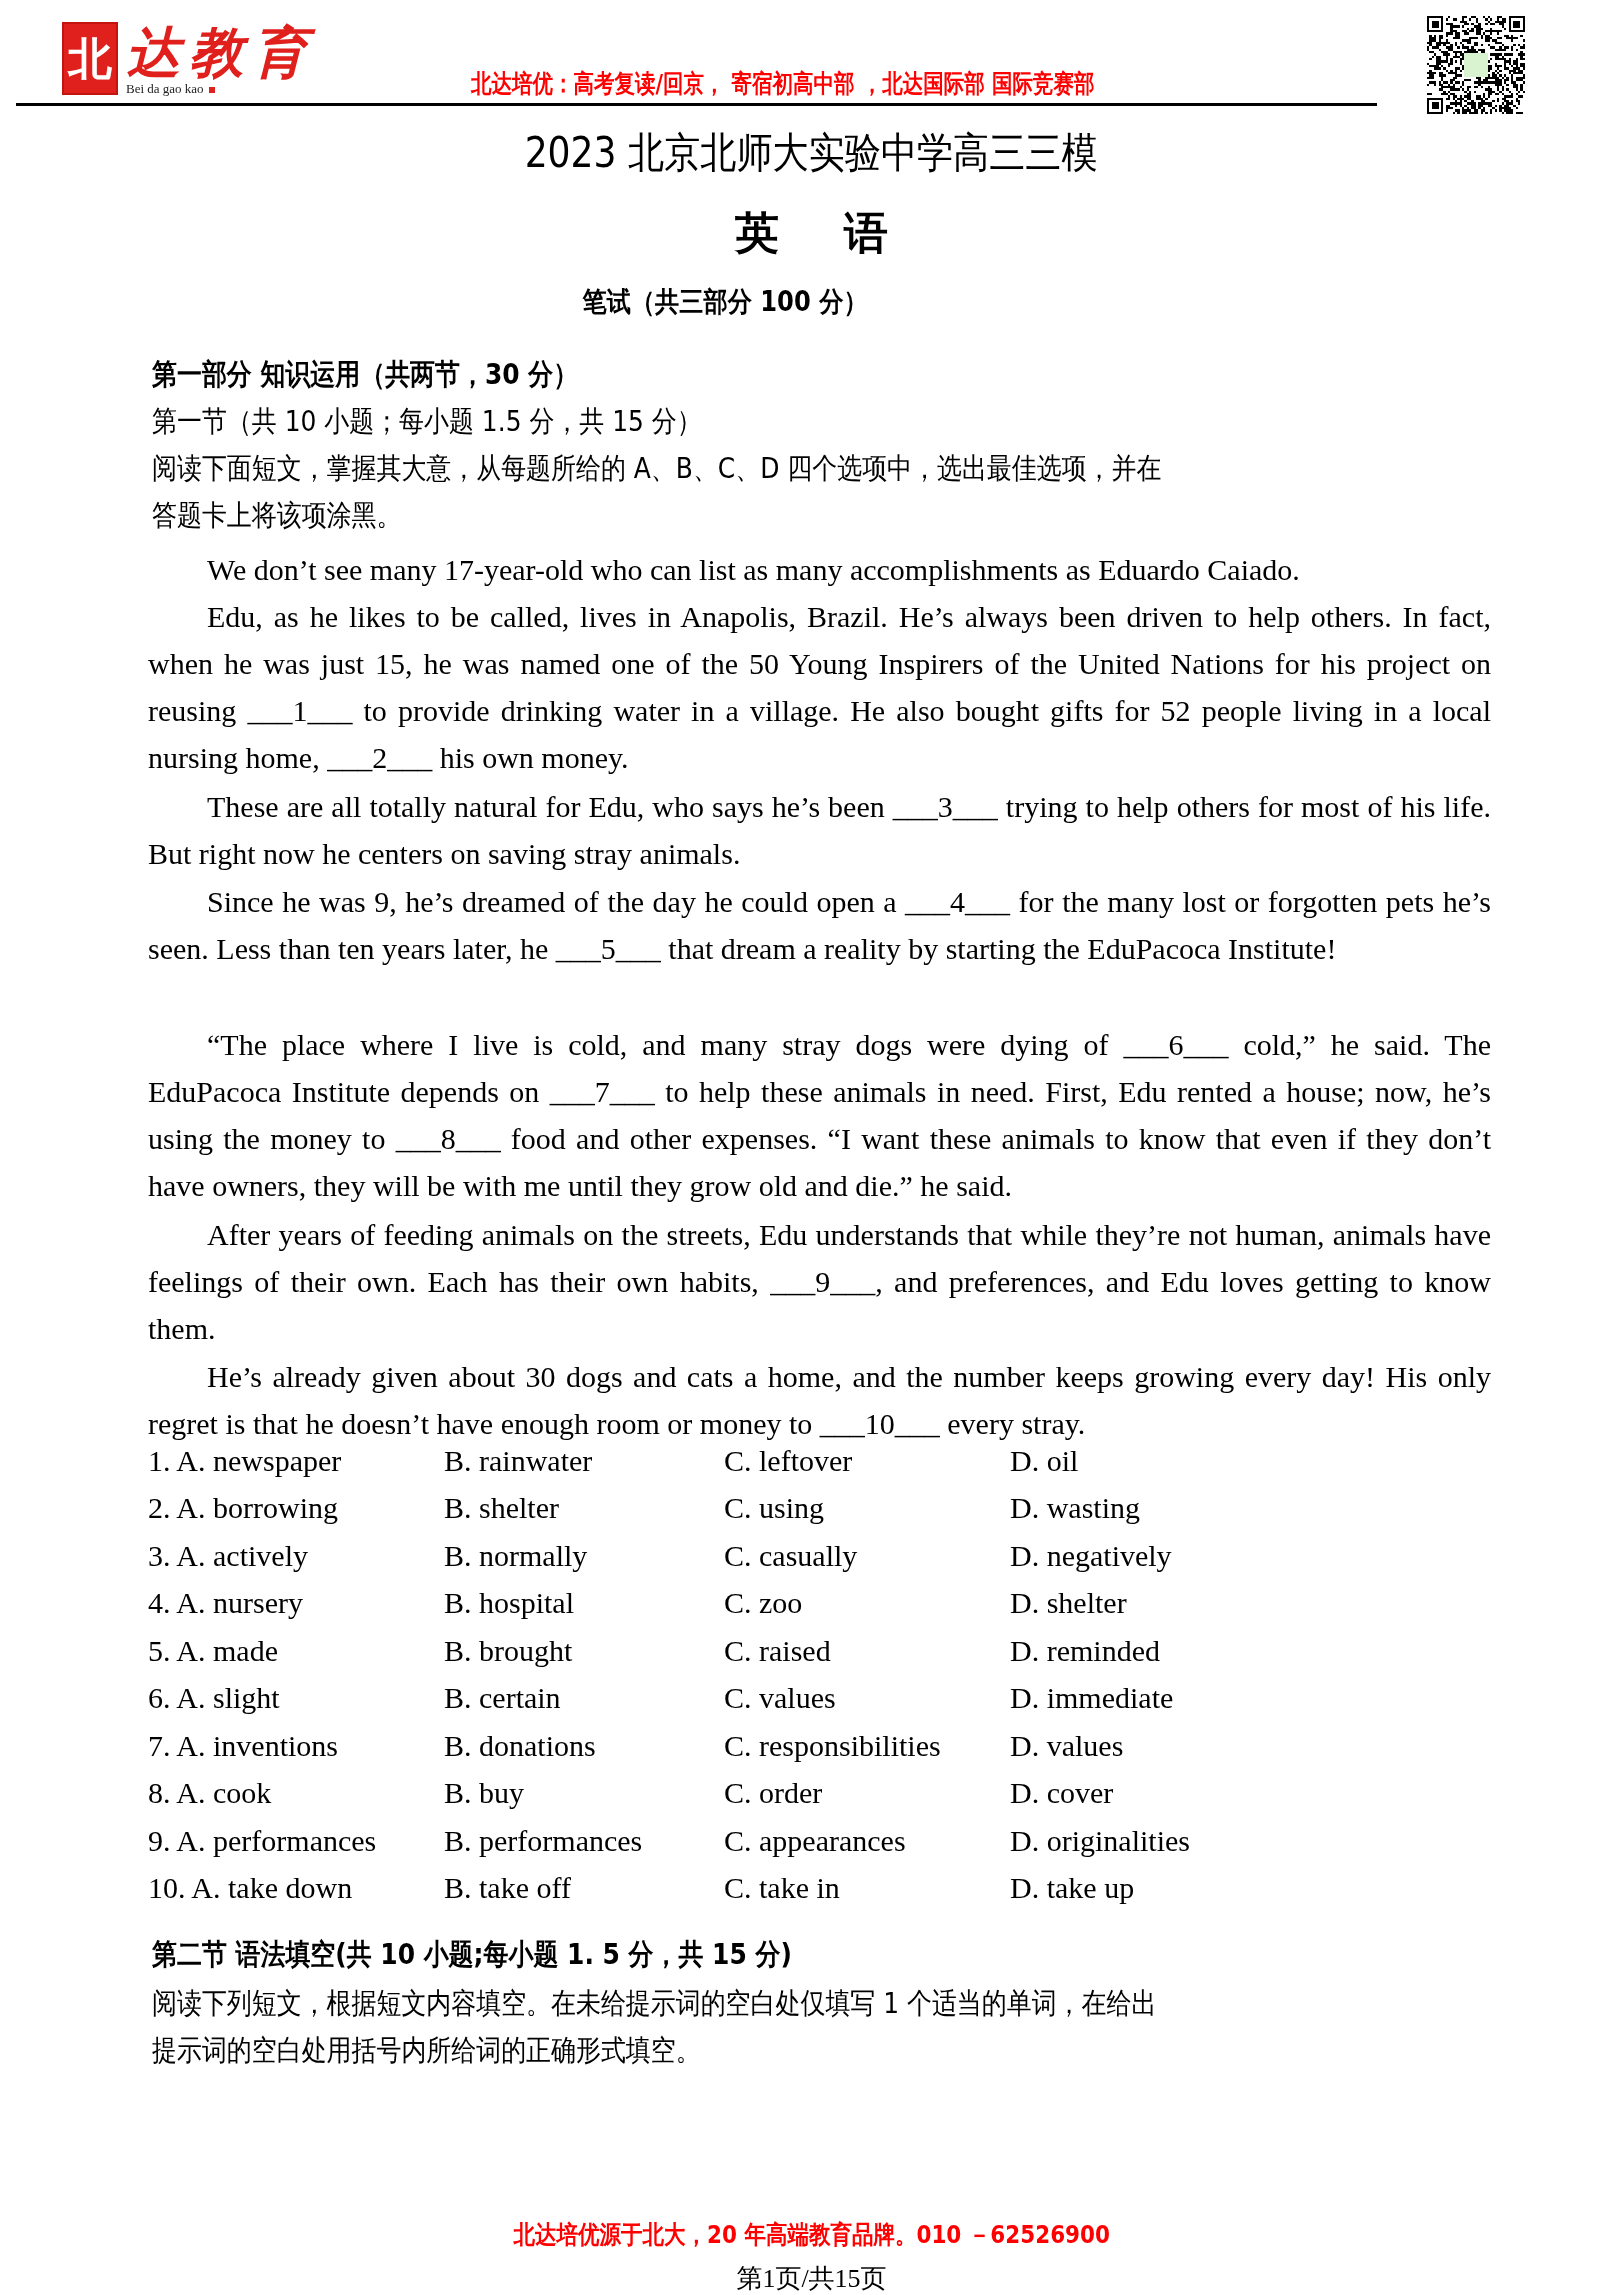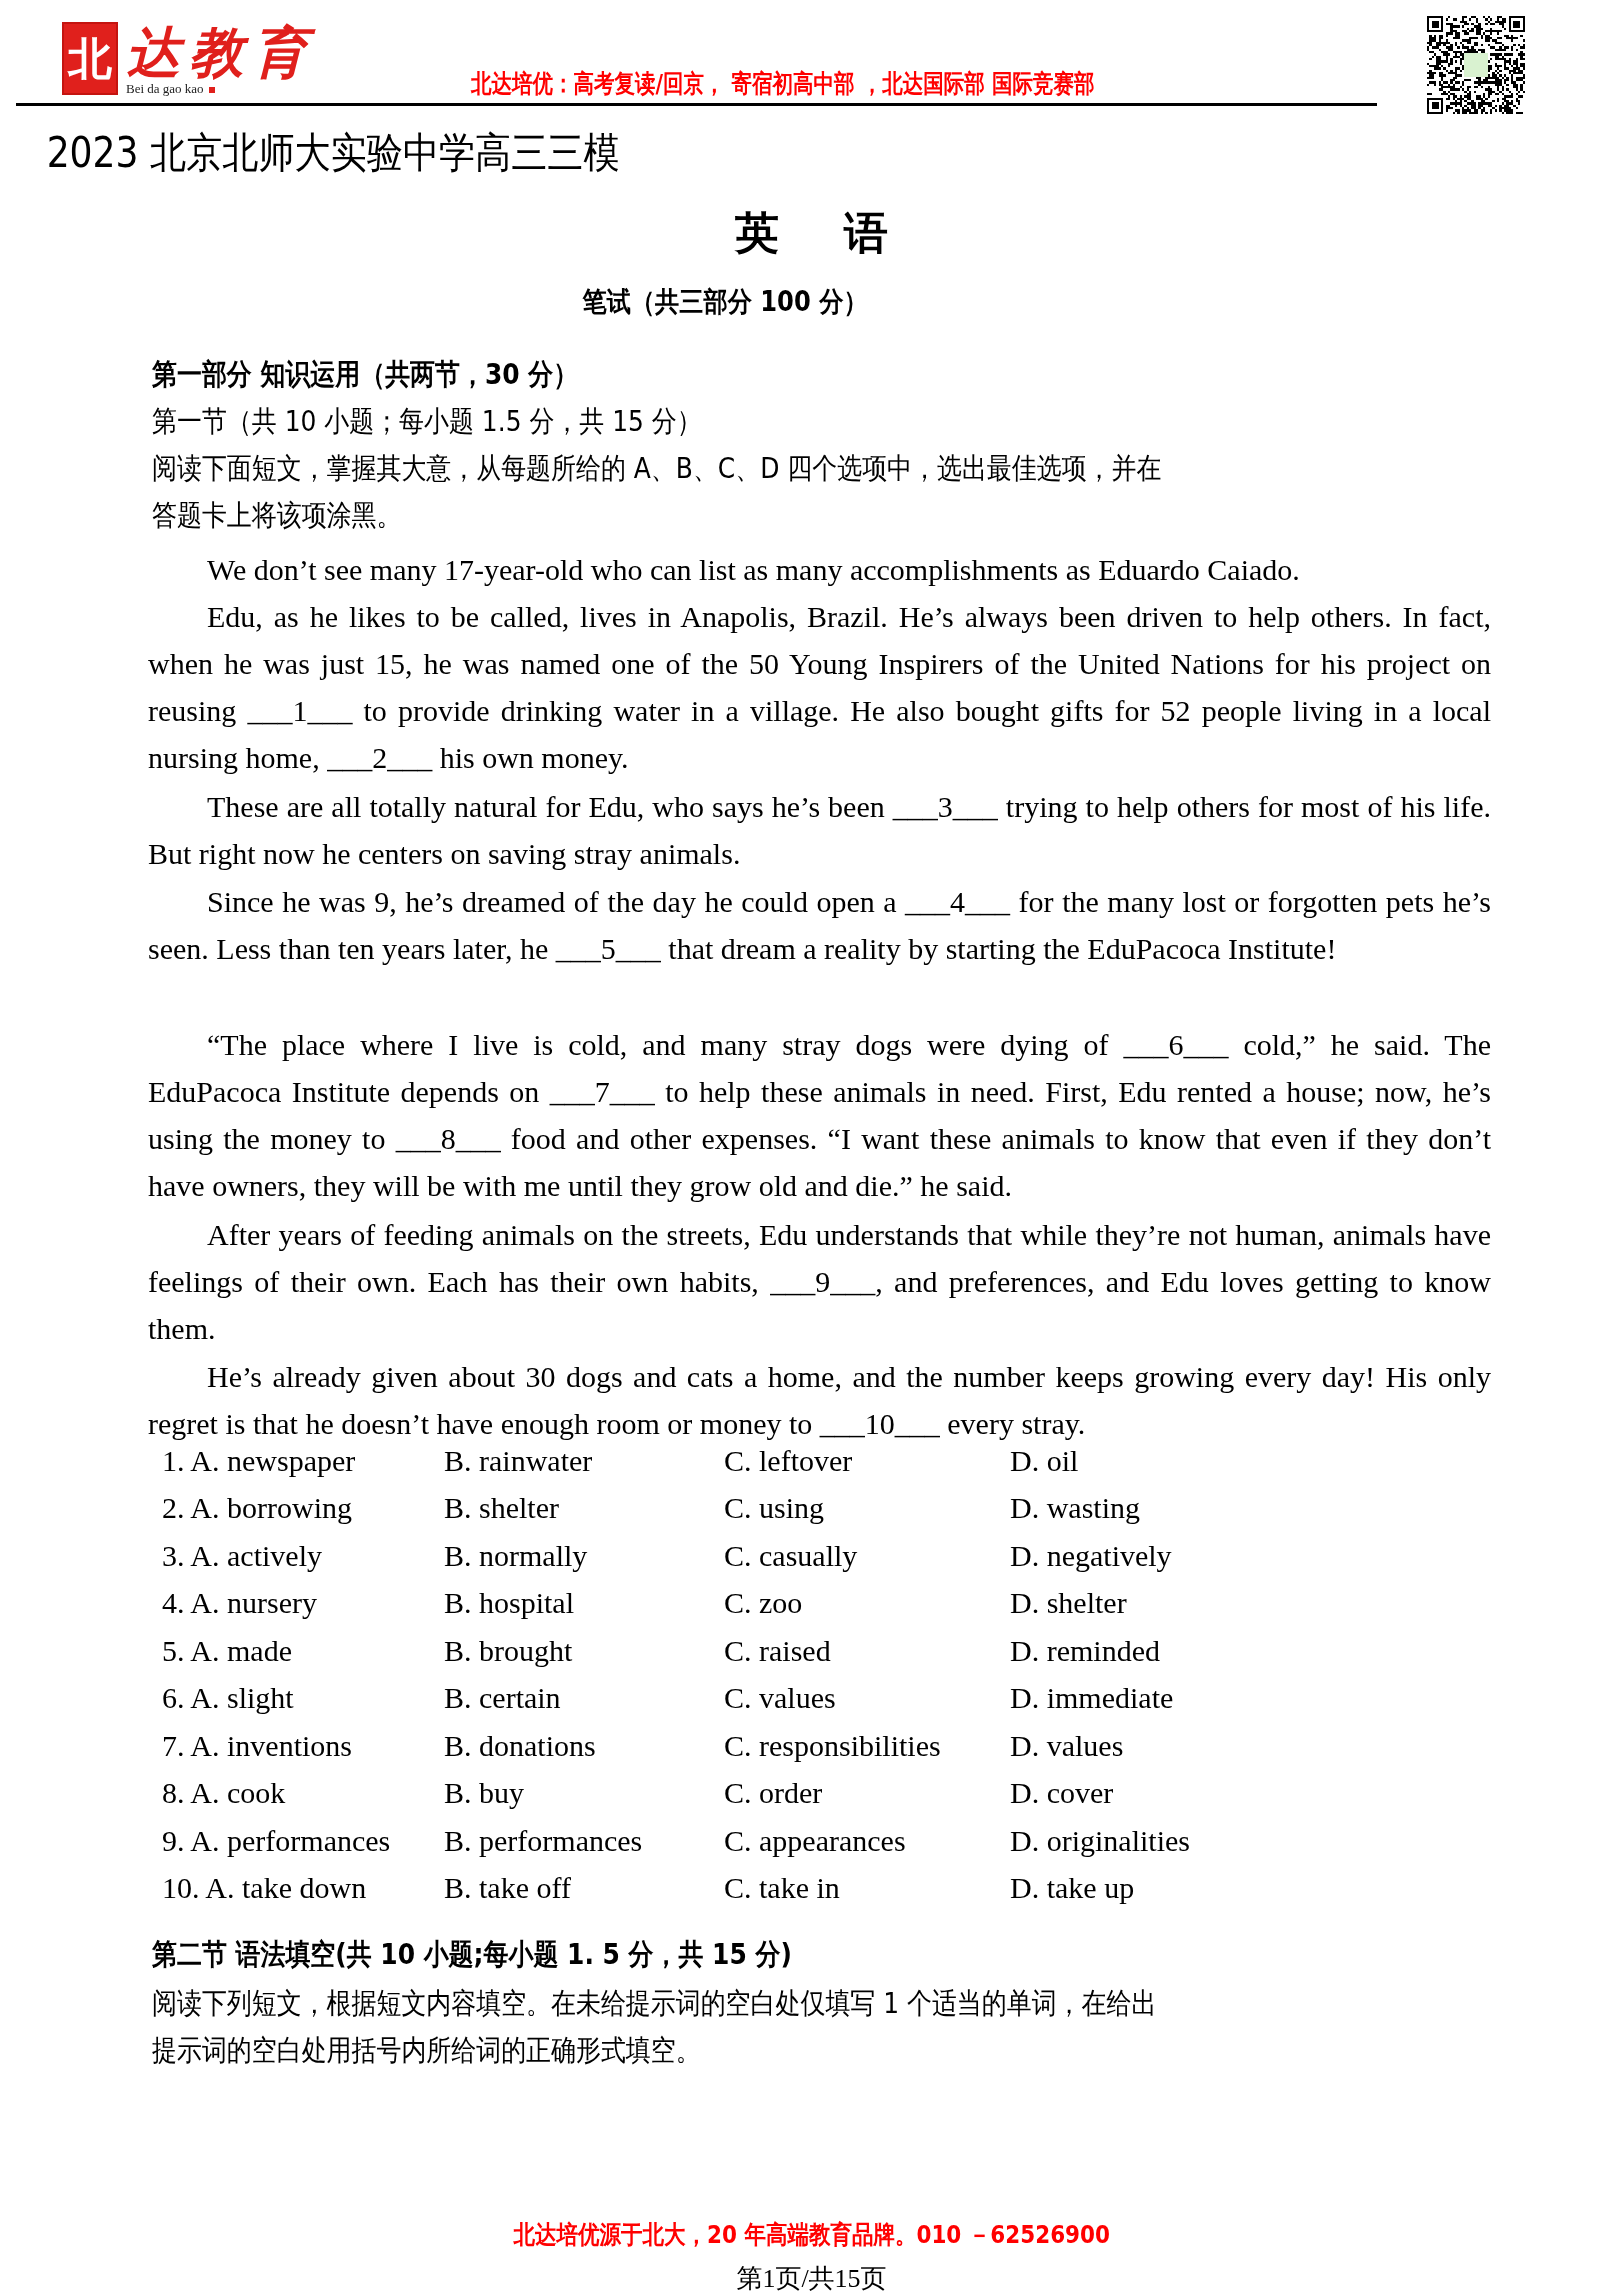--- a/index.html
+++ b/index.html
@@ -20,21 +20,21 @@
              font-family: "Liberation Serif", serif; }
   .logo-en .sq { display: inline-block; width: 6.5px; height: 6.5px; background: #e0201c; margin-left: 5.2px; vertical-align: middle; }
   .slogan { position: absolute; left: 471px; top: 67px; color: #ff0000;
             font-family: "DejaVu Sans", sans-serif; font-weight: bold; font-size: 25px;
             letter-spacing: 0px; white-space: nowrap; transform: scaleX(0.82); transform-origin: left top; }
   .header-rule { position: absolute; left: 16.4px; top: 103px; width: 1361px; height: 2.6px; background: #000; }
   .qr { position: absolute; left: 1421px; top: 15.7px; width: 110px; height: 98px; background: #fff; }
   .qr svg { width: 100%; height: 100%; display: block; }
 
   
-  .title { position: absolute; left: 0; width: 1623px; text-align: left; top: 128px;
+  .title { position: absolute; left: 0; width: 1623px; text-align: center; top: 128px;
            font-family: "DejaVu Sans", sans-serif; font-size: 42px; line-height: 1.2; }
   .title-inner { display: inline-block; transform: scaleX(0.86); }
   .subject { position: absolute; left: 0; width: 1623px; text-align: center; top: 207px;
              font-family: "DejaVu Sans", sans-serif; font-weight: bold; font-size: 44px; line-height: 1.2;
              letter-spacing: 65px; padding-left: 65px; box-sizing: border-box; }
   .exam-info { position: absolute; left: 0; width: 1450px; text-align: center; top: 284px;
                font-family: "DejaVu Sans", sans-serif; font-weight: bold; font-size: 27.5px; }
   .exam-info span { display: inline-block; transform: scaleX(0.88); }
 
   
@@ -43,21 +43,21 @@
   .cn { font-family: "DejaVu Sans", sans-serif; font-size: 29px; }
   .cn-bold { font-family: "DejaVu Sans", sans-serif; font-weight: bold; font-size: 29px; }
   .squeeze { display: inline-block; transform: scaleX(0.86); transform-origin: left top; }
 
   .para { position: absolute; left: 0; width: 1343px; font-size: 30px; line-height: 47px;
           text-align: justify; text-indent: 59px; }
 
   .options { position: absolute; left: 0; top: 1446px; width: 1343px; }
   .opt-row { position: absolute; left: 0; height: 39px; width: 1343px; font-size: 30px; line-height: 1; white-space: nowrap; }
   .opt-row span { position: absolute; top: 0; }
-  .opt-a { left: 14px; } .opt-b { left: 296px; } .opt-c { left: 576px; } .opt-d { left: 862px; }
+  .opt-a { left: 0; } .opt-b { left: 296px; } .opt-c { left: 576px; } .opt-d { left: 862px; }
 
   .footer-slogan { position: absolute; left: 0; width: 1623px; text-align: center; top: 2218px;
                    color: #ff0000; font-family: "DejaVu Sans", sans-serif; font-weight: bold; font-size: 25px; }
   .footer-slogan span { display: inline-block; transform: scaleX(0.86); }
   .page-num { position: absolute; left: 0; width: 1623px; text-align: center; top: 2261px; font-size: 26px; }
 </style>
 </head>
 <body>
 
 <div class="header">

